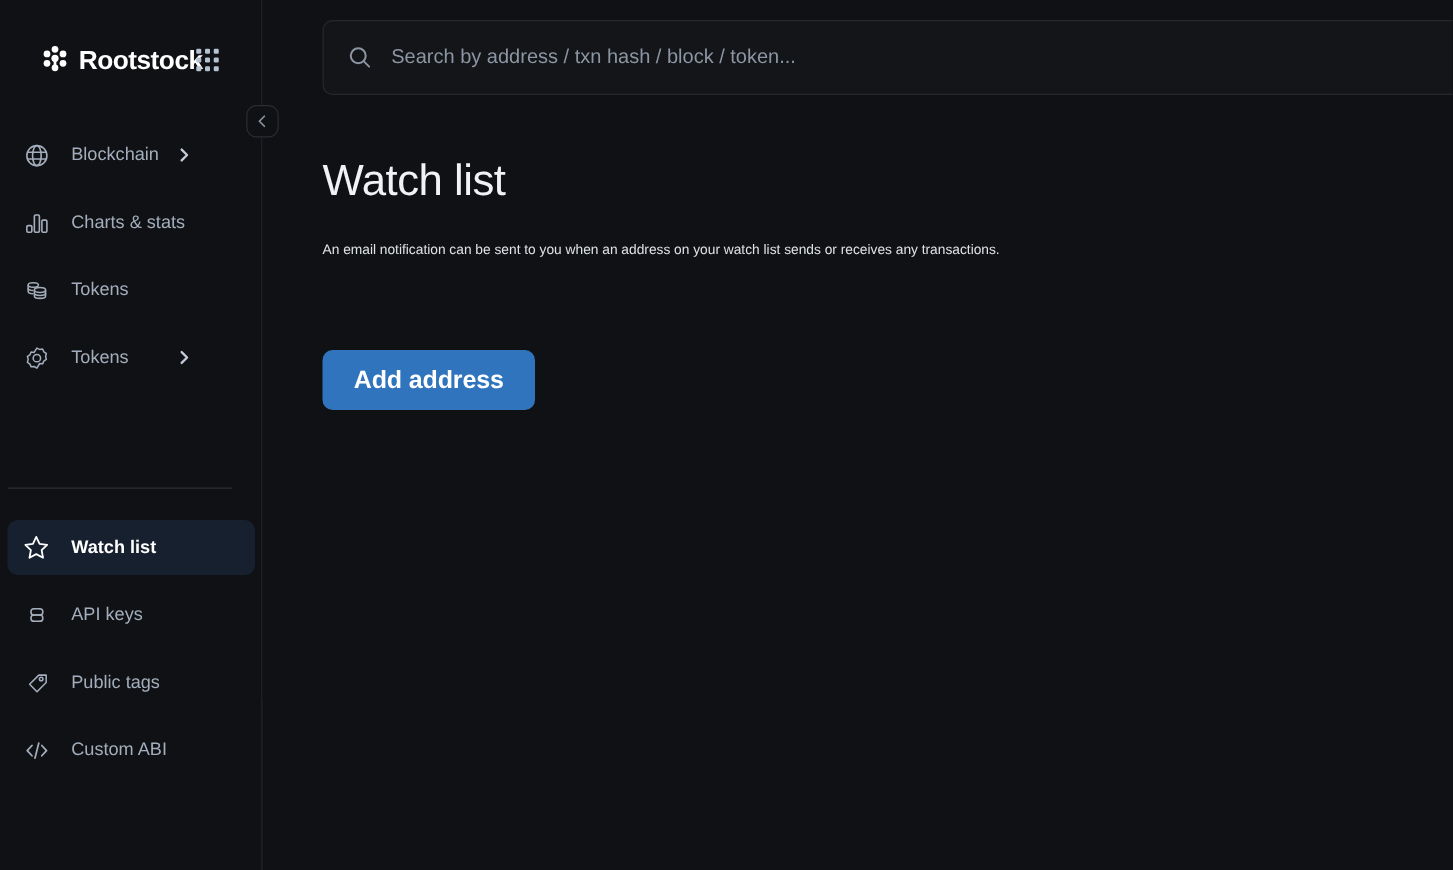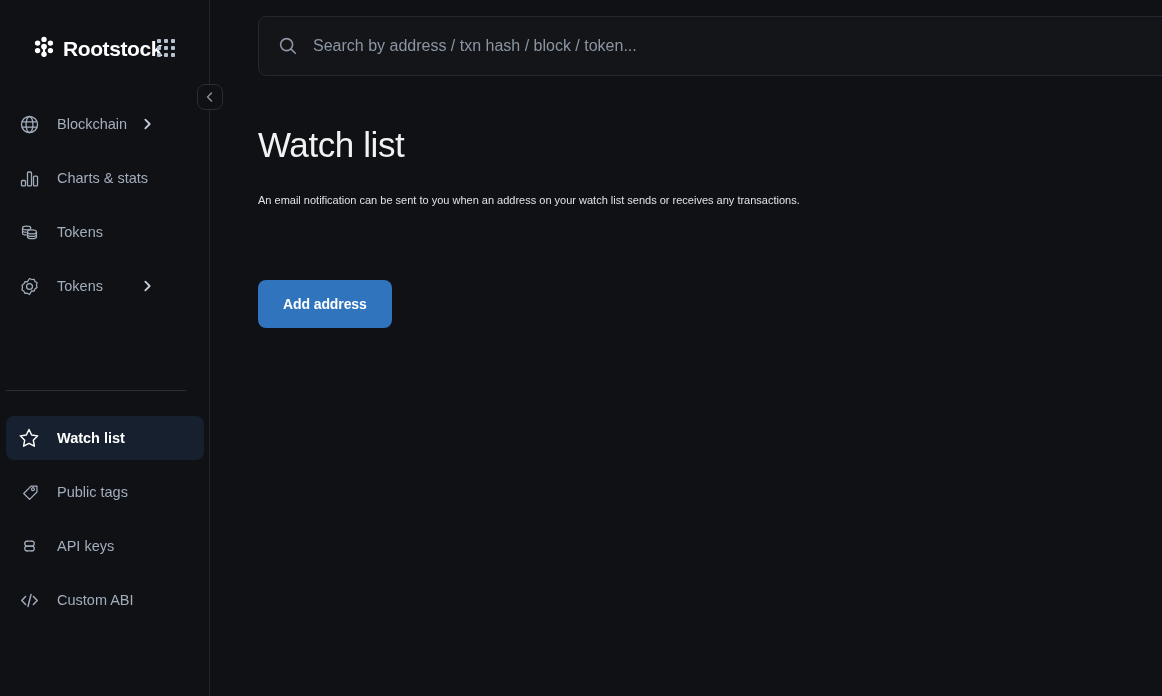--- a/index.html
+++ b/index.html
@@ -203,21 +203,21 @@
     position: absolute;
     left: 48px;
     top: 280px;
     height: 48px;
     padding: 0 25px;
     border: 0;
     border-radius: 8px;
     background: #2f74bd;
     color: #ffffff;
     font-family: "Liberation Sans", sans-serif;
-    font-size: 14px;
+    font-size: 20px;
     font-weight: bold;
     cursor: pointer;
     letter-spacing: -0.1px;
   }
 
   svg { display: block; overflow: visible; }
 </style>
 </head>
 <body>
 
@@ -331,36 +331,36 @@
             <path d="M11 2.5l2.66 5.55 6.04.8-4.4 4.3 1.1 6.05L11 16.3l-5.4 2.9 1.1-6.05-4.4-4.3 6.04-.8z"></path>
           </svg>
         </span>
         <span class="lbl">Watch list</span>
       </div>
 
 
       <div class="nav-item">
         <span class="ico">
           <svg width="21" height="21" viewBox="0 0 22 22" fill="none" stroke="#a3aebd" stroke-width="1.3" stroke-linejoin="round" stroke-linecap="round">
-            <path d="M18.8 4.4v6.1l-7.7 7.7-6.2-6.2 7.7-7.7h6.2z"></path>
-            <circle cx="14.6" cy="7.5" r="1.5"></circle>
-          </svg>
-        </span>
-        <span class="lbl">Public tags</span>
-      </div>
-
-      <div class="nav-item">
-        <span class="ico">
-          <svg width="21" height="21" viewBox="0 0 22 22" fill="none" stroke="#a3aebd" stroke-width="1.3" stroke-linejoin="round" stroke-linecap="round">
             <path d="M8.6 5.3a2.6 2.6 0 1 0 0 5.2h4.8a2.6 2.6 0 1 1 0 5.2"></path>
             <path d="M13.4 5.3a2.6 2.6 0 1 1 0 5.2H8.6a2.6 2.6 0 1 0 0 5.2"></path>
             <path d="M8.6 5.3h4.8M8.6 15.7h4.8"></path>
           </svg>
         </span>
         <span class="lbl">API keys</span>
+      </div>
+
+      <div class="nav-item">
+        <span class="ico">
+          <svg width="21" height="21" viewBox="0 0 22 22" fill="none" stroke="#a3aebd" stroke-width="1.3" stroke-linejoin="round" stroke-linecap="round">
+            <path d="M18.8 4.4v6.1l-7.7 7.7-6.2-6.2 7.7-7.7h6.2z"></path>
+            <circle cx="14.6" cy="7.5" r="1.5"></circle>
+          </svg>
+        </span>
+        <span class="lbl">Public tags</span>
       </div>
 
       <div class="nav-item">
         <span class="ico">
           <svg width="21" height="21" viewBox="0 0 22 22" fill="none" stroke="#a3aebd" stroke-width="1.5" stroke-linejoin="round" stroke-linecap="round">
             <path d="M6.9 6.7L2.9 11l4 4.3"></path>
             <path d="M15.1 6.7l4 4.3-4 4.3"></path>
             <path d="M12.6 4.7l-3.2 12.6"></path>
           </svg>
         </span>

